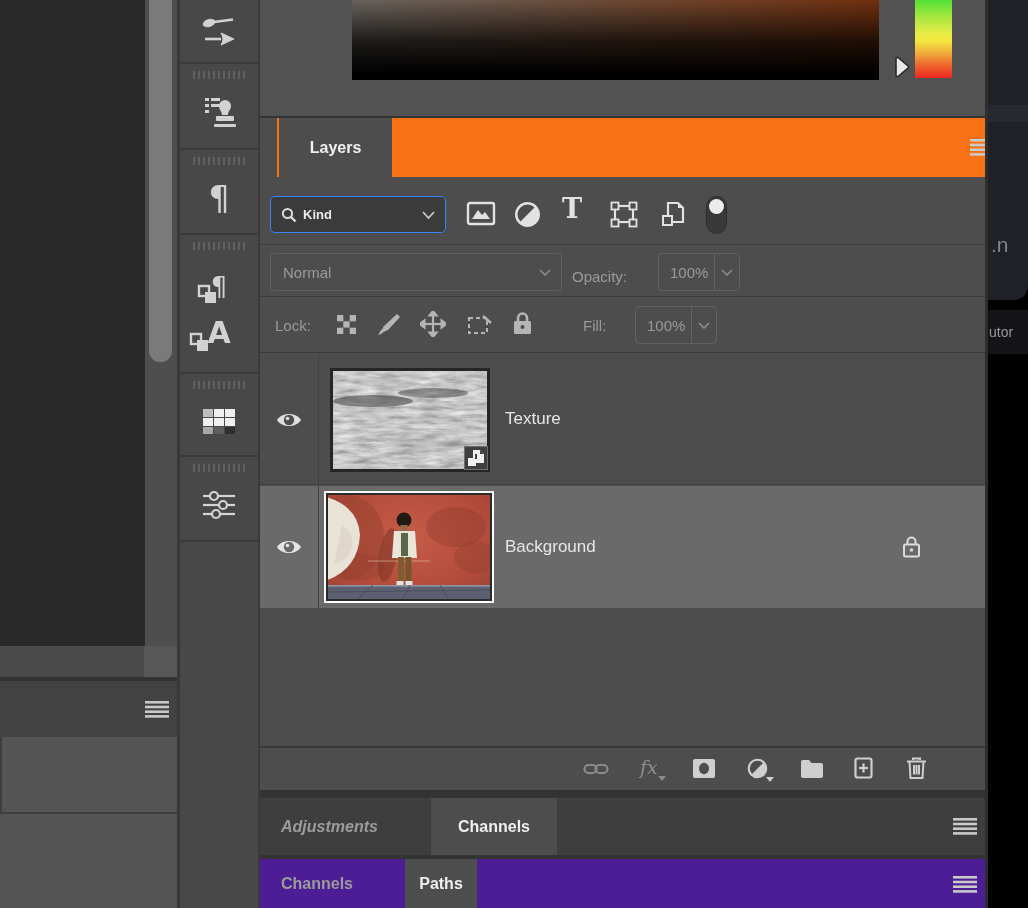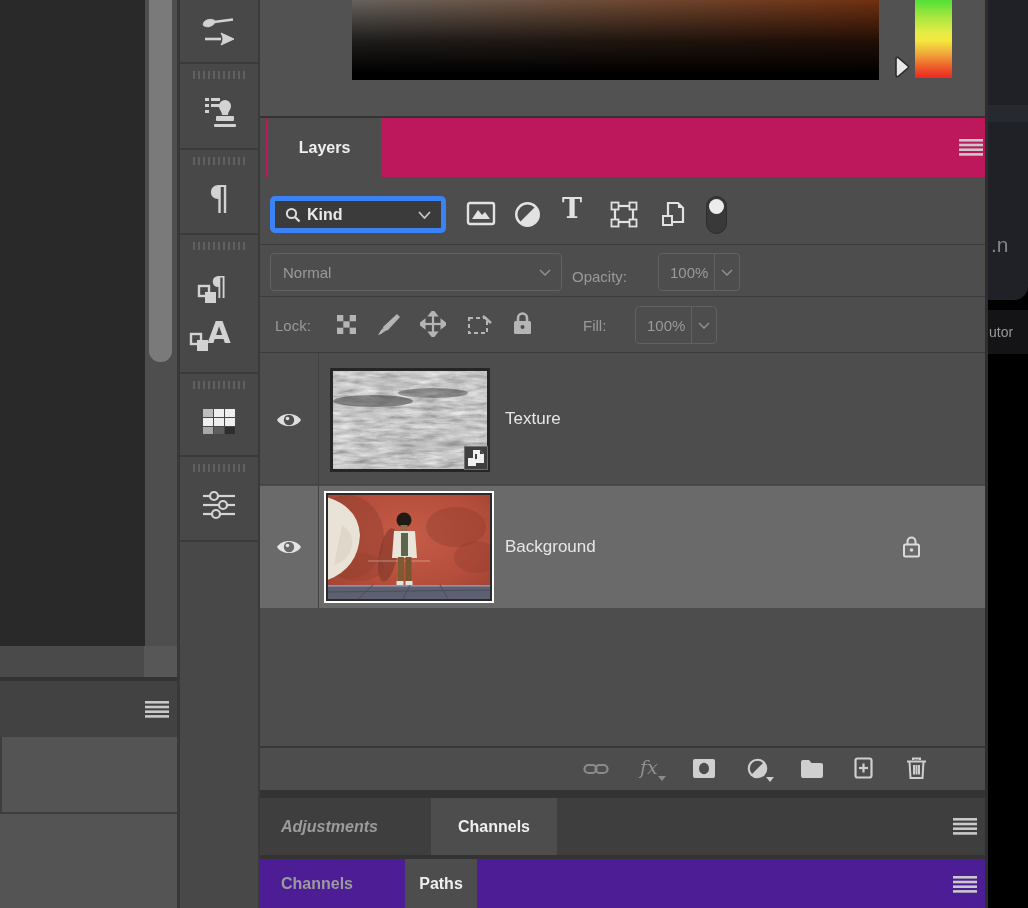--- a/index.html
+++ b/index.html
@@ -31,28 +31,28 @@
   
   .main-col{left:260px;top:0;width:725px;height:908px;background:#4d4d4d;}
   .color-panel{left:0;top:0;width:725px;height:116px;background:#525252;}
   .color-field{left:92px;top:0;width:527px;height:80px;
     background:linear-gradient(to bottom,rgba(0,0,0,0) 0%,rgba(0,0,0,.72) 52%,#000 92%),
                linear-gradient(to right,#67625d 0%,#6e4730 55%,#713010 100%);}
   .hue-bar{left:655px;top:0;width:37px;height:78px;
     background:linear-gradient(180deg,#52e036 0%,#a8e73f 22%,#e6ec46 42%,#f4e83f 52%,#f0a43a 70%,#ee5b2a 86%,#ec2723 100%);}
   .hue-arrow{left:633px;top:55px;}
   .panel-divider{background:#333;}
-  .layers-bar{left:6px;top:118px;width:725px;height:59px;background:#be185d;}
+  .layers-bar{left:17px;top:118px;width:725px;height:59px;background:#f97316;}
   .tab{display:flex;align-items:center;justify-content:center;font-weight:bold;font-size:16px;}
   .tab.active{background:#4d4d4d;color:#efefef;}
   .tab.inactive{color:#9b9b9b;background:transparent;}
   .hamburger{width:24px;height:17px;}
   .filter-row{left:0;top:177px;width:725px;height:68px;background:#4d4d4d;border-bottom:1px solid #3c3c3c;box-sizing:border-box;}
-  .kind-dd{left:10px;top:19px;width:176px;height:37px;background:#3b3b3b;border:5px solid #3b82f6;border-radius:5px;
-    display:flex;align-items:center;box-sizing:border-box;color:#eaeaea;font-size:16px;font-weight:bold;}
+  .kind-dd{left:10px;top:19px;width:176px;height:37px;background:#3b3b3b;border:1px solid #3b82f6;border-radius:5px;
+    display:flex;align-items:center;box-sizing:border-box;color:#eaeaea;font-size:13px;font-weight:bold;}
   .filter-ic{top:24px;}
   .toggle-pill{left:446px;top:19px;width:21px;height:38px;background:#393939;border-radius:11px;border:1px solid #2d2d2d;box-sizing:border-box;}
   .toggle-knob{position:absolute;left:2px;top:2px;width:15px;height:15px;border-radius:50%;background:#ececec;}
   .blend-row{left:0;top:246px;width:725px;height:51px;background:#4d4d4d;border-bottom:1px solid #3c3c3c;box-sizing:border-box;}
   .dim{color:#9a9a9a;}
   .select-box{border:1px solid #616161;border-radius:4px;box-sizing:border-box;display:flex;align-items:center;font-size:15px;color:#9a9a9a;background:transparent;}
   .val-box{border:1px solid #616161;border-radius:4px;box-sizing:border-box;display:flex;align-items:center;font-size:15px;color:#9a9a9a;}
   .val-div{width:1px;height:100%;background:#616161;margin-left:auto;}
   .lock-row{left:0;top:297px;width:725px;height:56px;background:#4d4d4d;border-bottom:1px solid #3a3a3a;box-sizing:border-box;}
   .label15{font-size:15px;}

